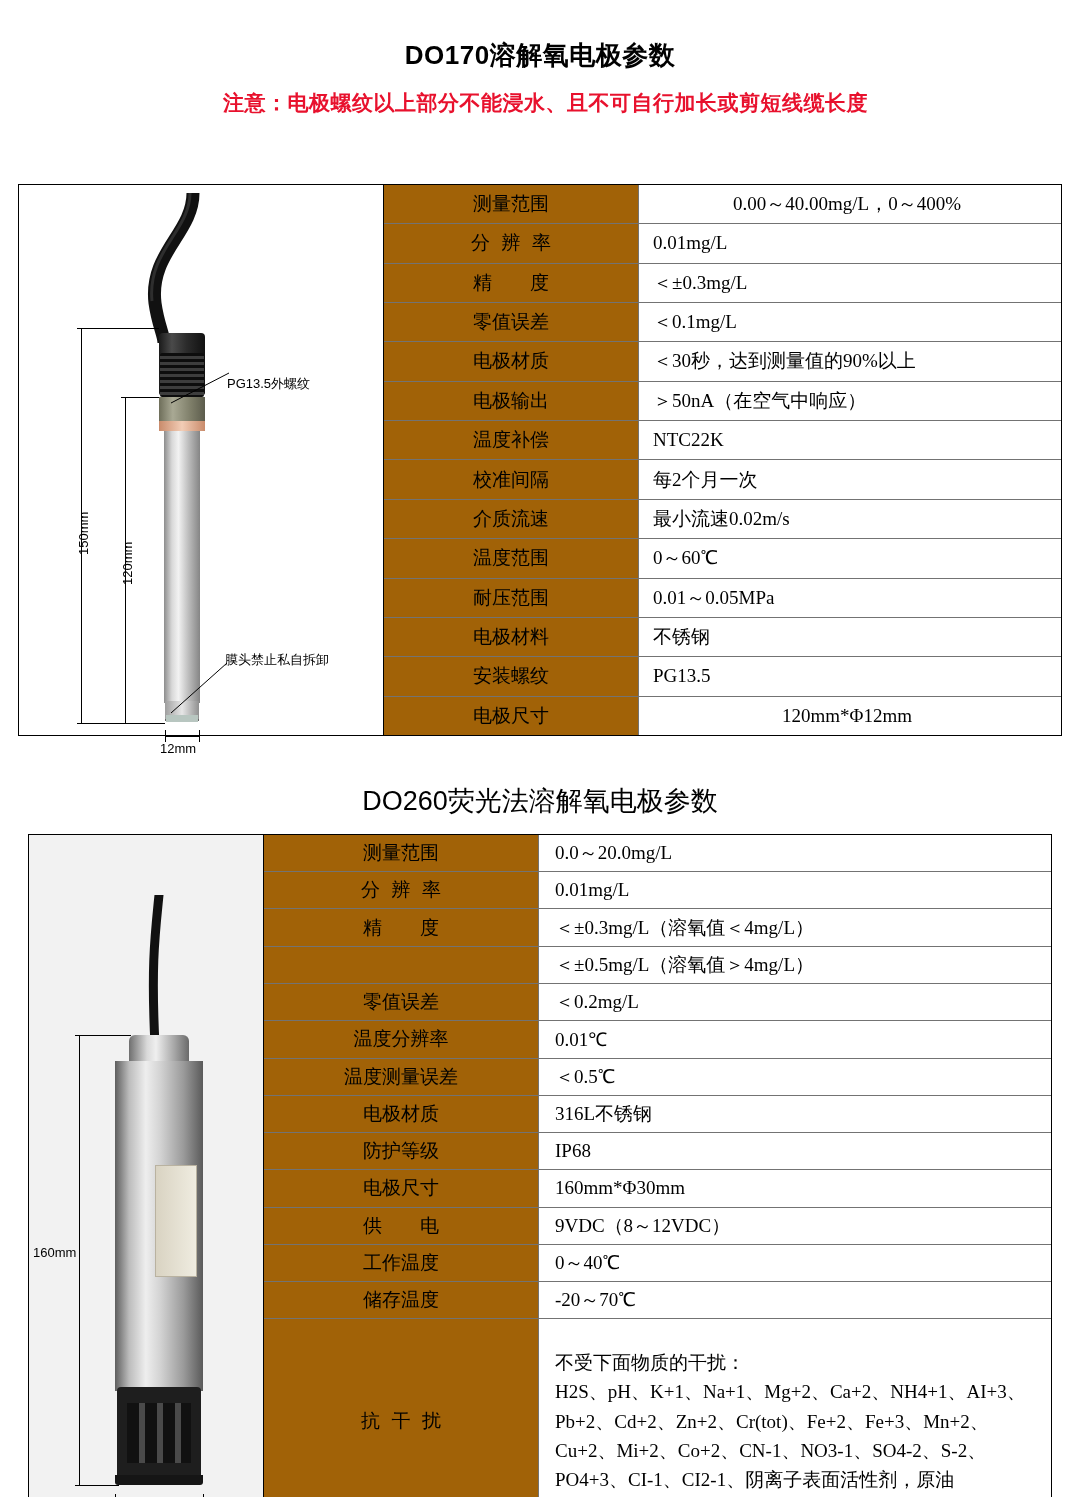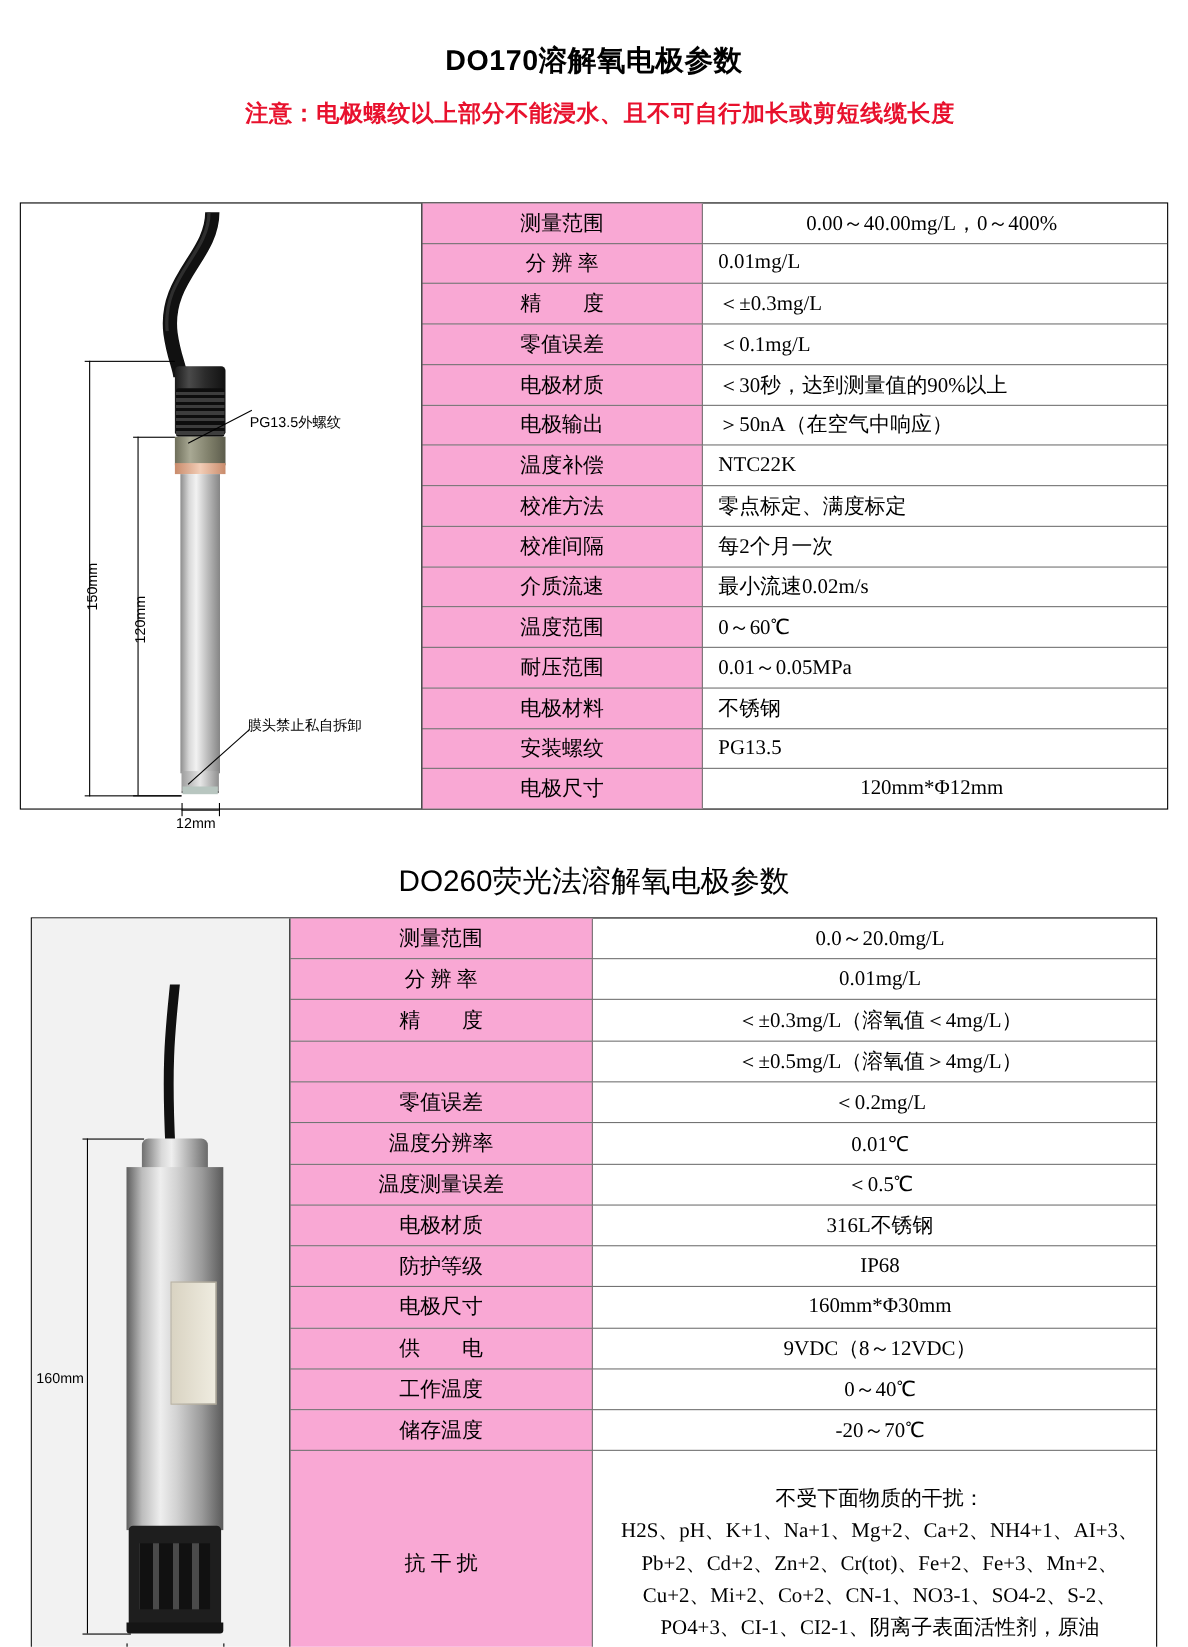--- a/index.html
+++ b/index.html
@@ -67,26 +67,26 @@
   }
   table.spec td {
     border: 1px solid #737373;
     font-size: 19px;
     padding: 0 6px;
     font-family: "Liberation Serif", serif;
   }
   table.spec td.lbl {
     width: 242px;
     text-align: center;
-    background: #f9a8d4;
-    font-family: Liberation Serif, serif;
+    background: #a16207;
+    font-family: Liberation Mono, monospace;
     font-size: 19px;
   }
   table.spec td.val {
-    text-align: center;
+    text-align: left;
     padding-left: 16px;
   }
   .sec1-table table.spec td.val {
     text-align: center;
     padding-left: 0;
   }
   .sec1-table table.spec tr td.val.lefty {
     text-align: left;
     padding-left: 14px;
   }
@@ -328,24 +328,20 @@
           </tr>
           <tr>
             <td class="lbl">电极输出</td>
             <td class="val lefty">＞50nA（在空气中响应）</td>
           </tr>
           <tr>
             <td class="lbl">温度补偿</td>
             <td class="val lefty">NTC22K</td>
           </tr>
           <tr>
-            <td class="lbl">校准方法</td>
-            <td class="val lefty">零点标定、满度标定</td>
-          </tr>
-          <tr>
             <td class="lbl">校准间隔</td>
             <td class="val lefty">每2个月一次</td>
           </tr>
           <tr>
             <td class="lbl">介质流速</td>
             <td class="val lefty">最小流速0.02m/s</td>
           </tr>
           <tr>
             <td class="lbl">温度范围</td>
             <td class="val lefty">0～60℃</td>

